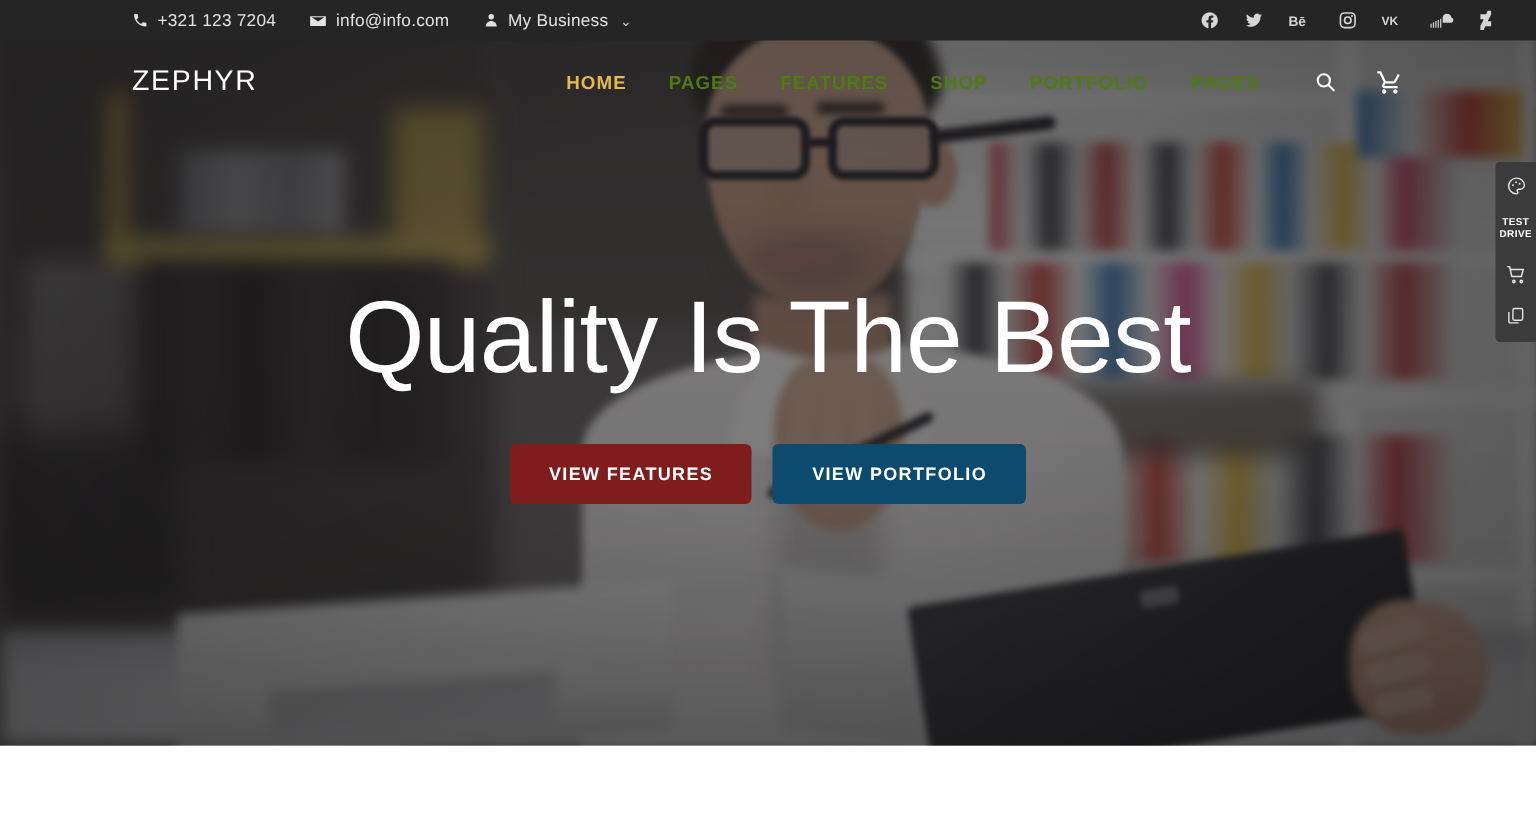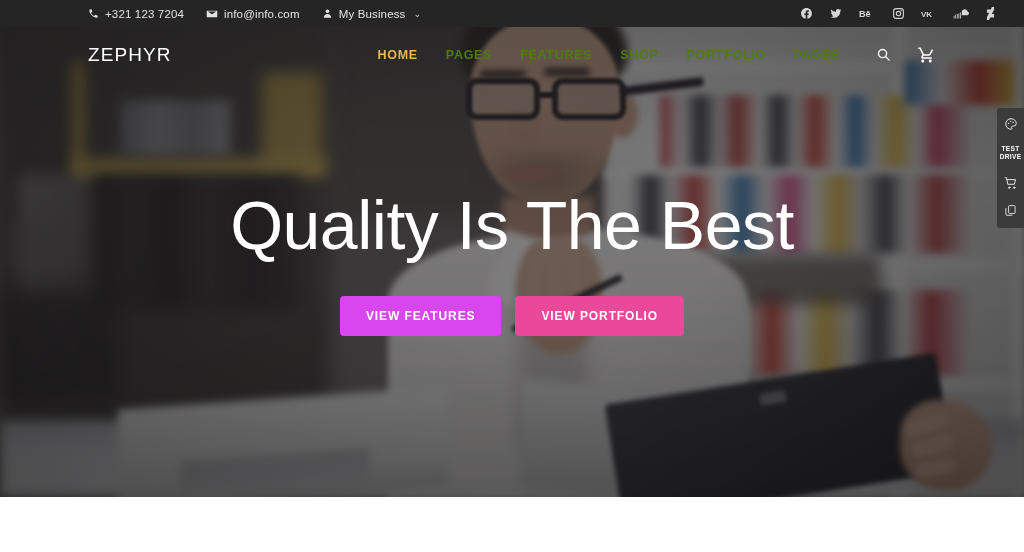--- a/index.html
+++ b/index.html
@@ -184,22 +184,22 @@
   
   .hero-content { position:absolute; left:0; top:0; width:1024px; height:497px;
     z-index:30; display:flex; flex-direction:column; align-items:center;
     justify-content:center; padding-top:28px; }
   .hero-title { color:#fff; font-size:68px; font-weight:300; line-height:1.06;
     text-align:center; letter-spacing:-.5px; }
   .hero-title .l2 { display:block; }
   .hero-btns { margin-top:34px; display:flex; gap:14px; }
   .btn { border:none; border-radius:4px; color:#fff; font-size:12px;
     font-weight:bold; letter-spacing:.9px; padding:13px 26px; cursor:pointer; }
-  .btn-primary { background:#d946ef; }
-  .btn-secondary { background:#ec4899; }
+  .btn-primary { background:#7f1d1d; }
+  .btn-secondary { background:#0c4a6e; }
 
   
   .rail { position:absolute; right:0; top:108px; width:27px; height:120px;
     background:#3b3b3b; z-index:45; display:flex; flex-direction:column;
     align-items:center; justify-content:space-between; padding:9px 0 11px;
     border-radius:3px 0 0 3px; }
   .rail svg { display:block; color:#e6e6e6; }
   .rail-label { color:#fff; font-size:6.6px; font-weight:bold; line-height:1.25;
     text-align:center; letter-spacing:.3px; }
   .rail-btn { display:flex; align-items:center; justify-content:center; }

